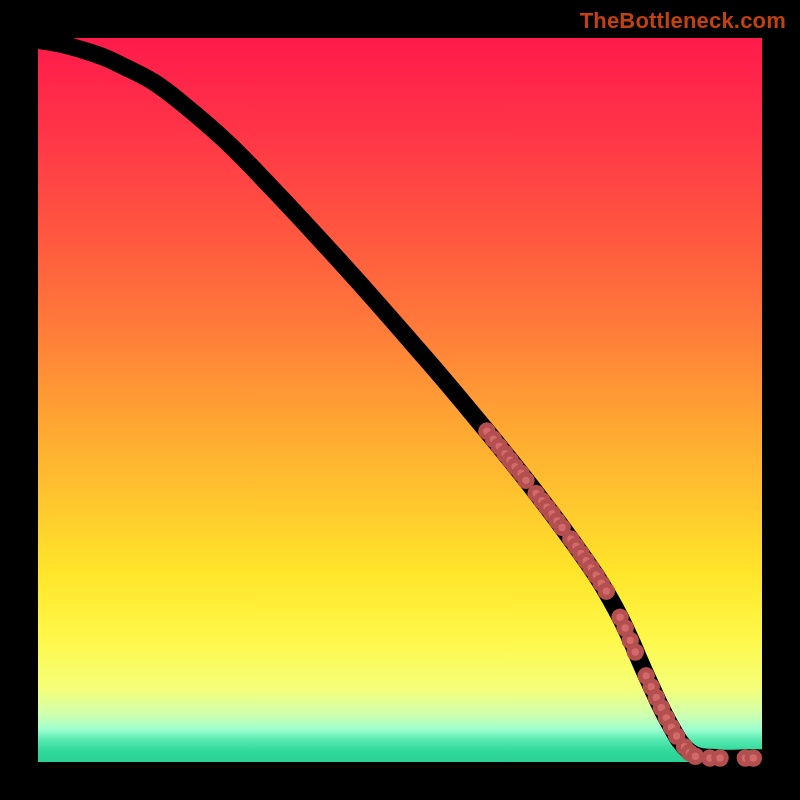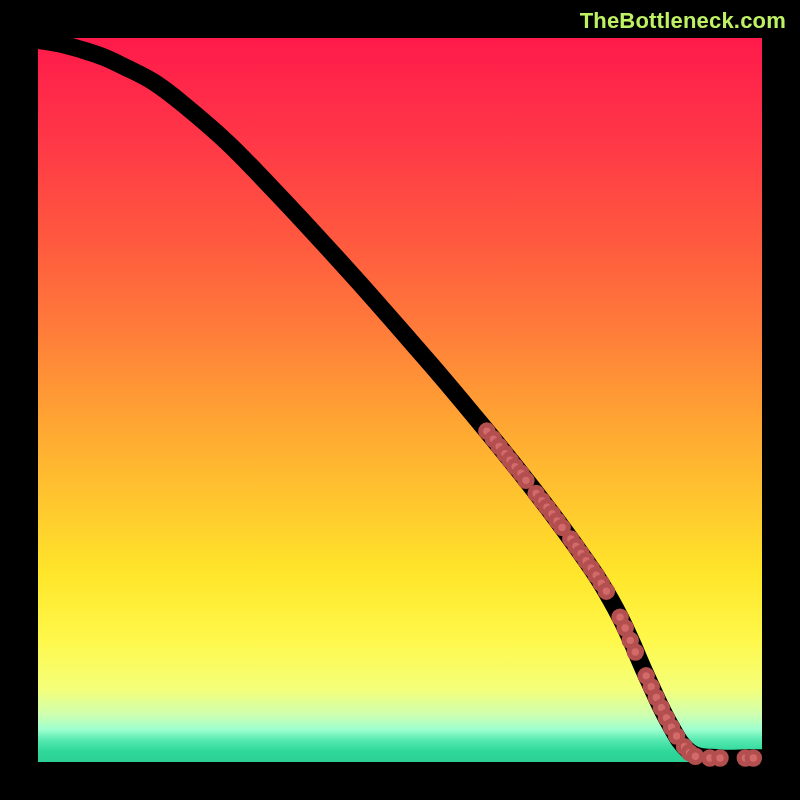--- a/index.html
+++ b/index.html
@@ -8,21 +8,21 @@
     position: relative;
     width: 800px;
     height: 800px;
     background: #000;
     font-family: Arial, Helvetica, sans-serif;
   }
   .watermark {
     position: absolute;
     top: 8px;
     right: 14px;
-    color: #bef264;
+    color: #c2410c;
     font-size: 22px;
     font-weight: 600;
     letter-spacing: 0.2px;
     user-select: none;
     text-align: right;
   }
   .plot {
     position: absolute;
     left: 38px;
     top: 38px;

